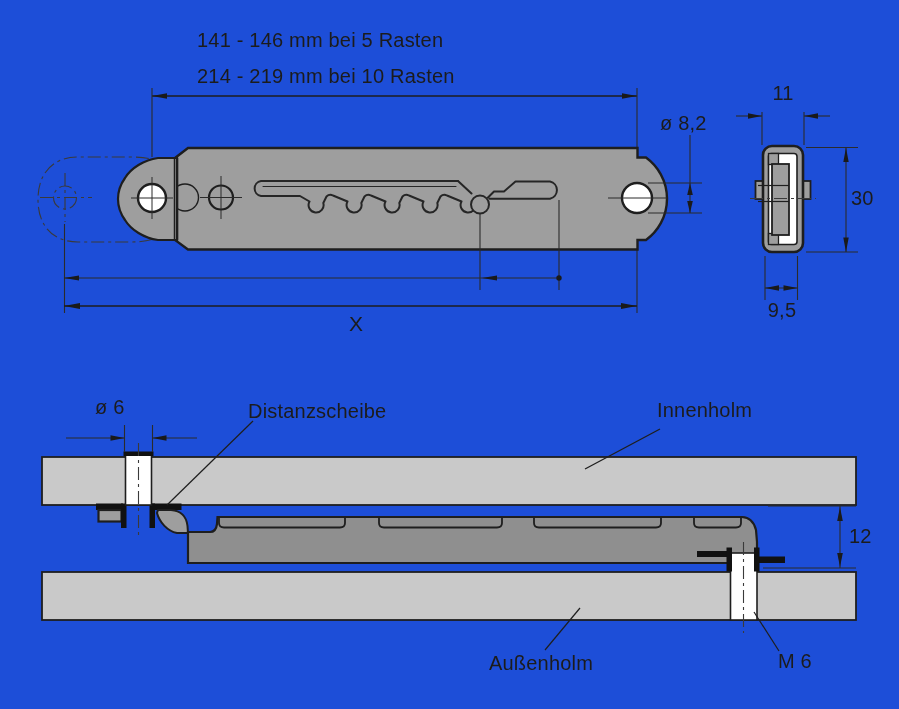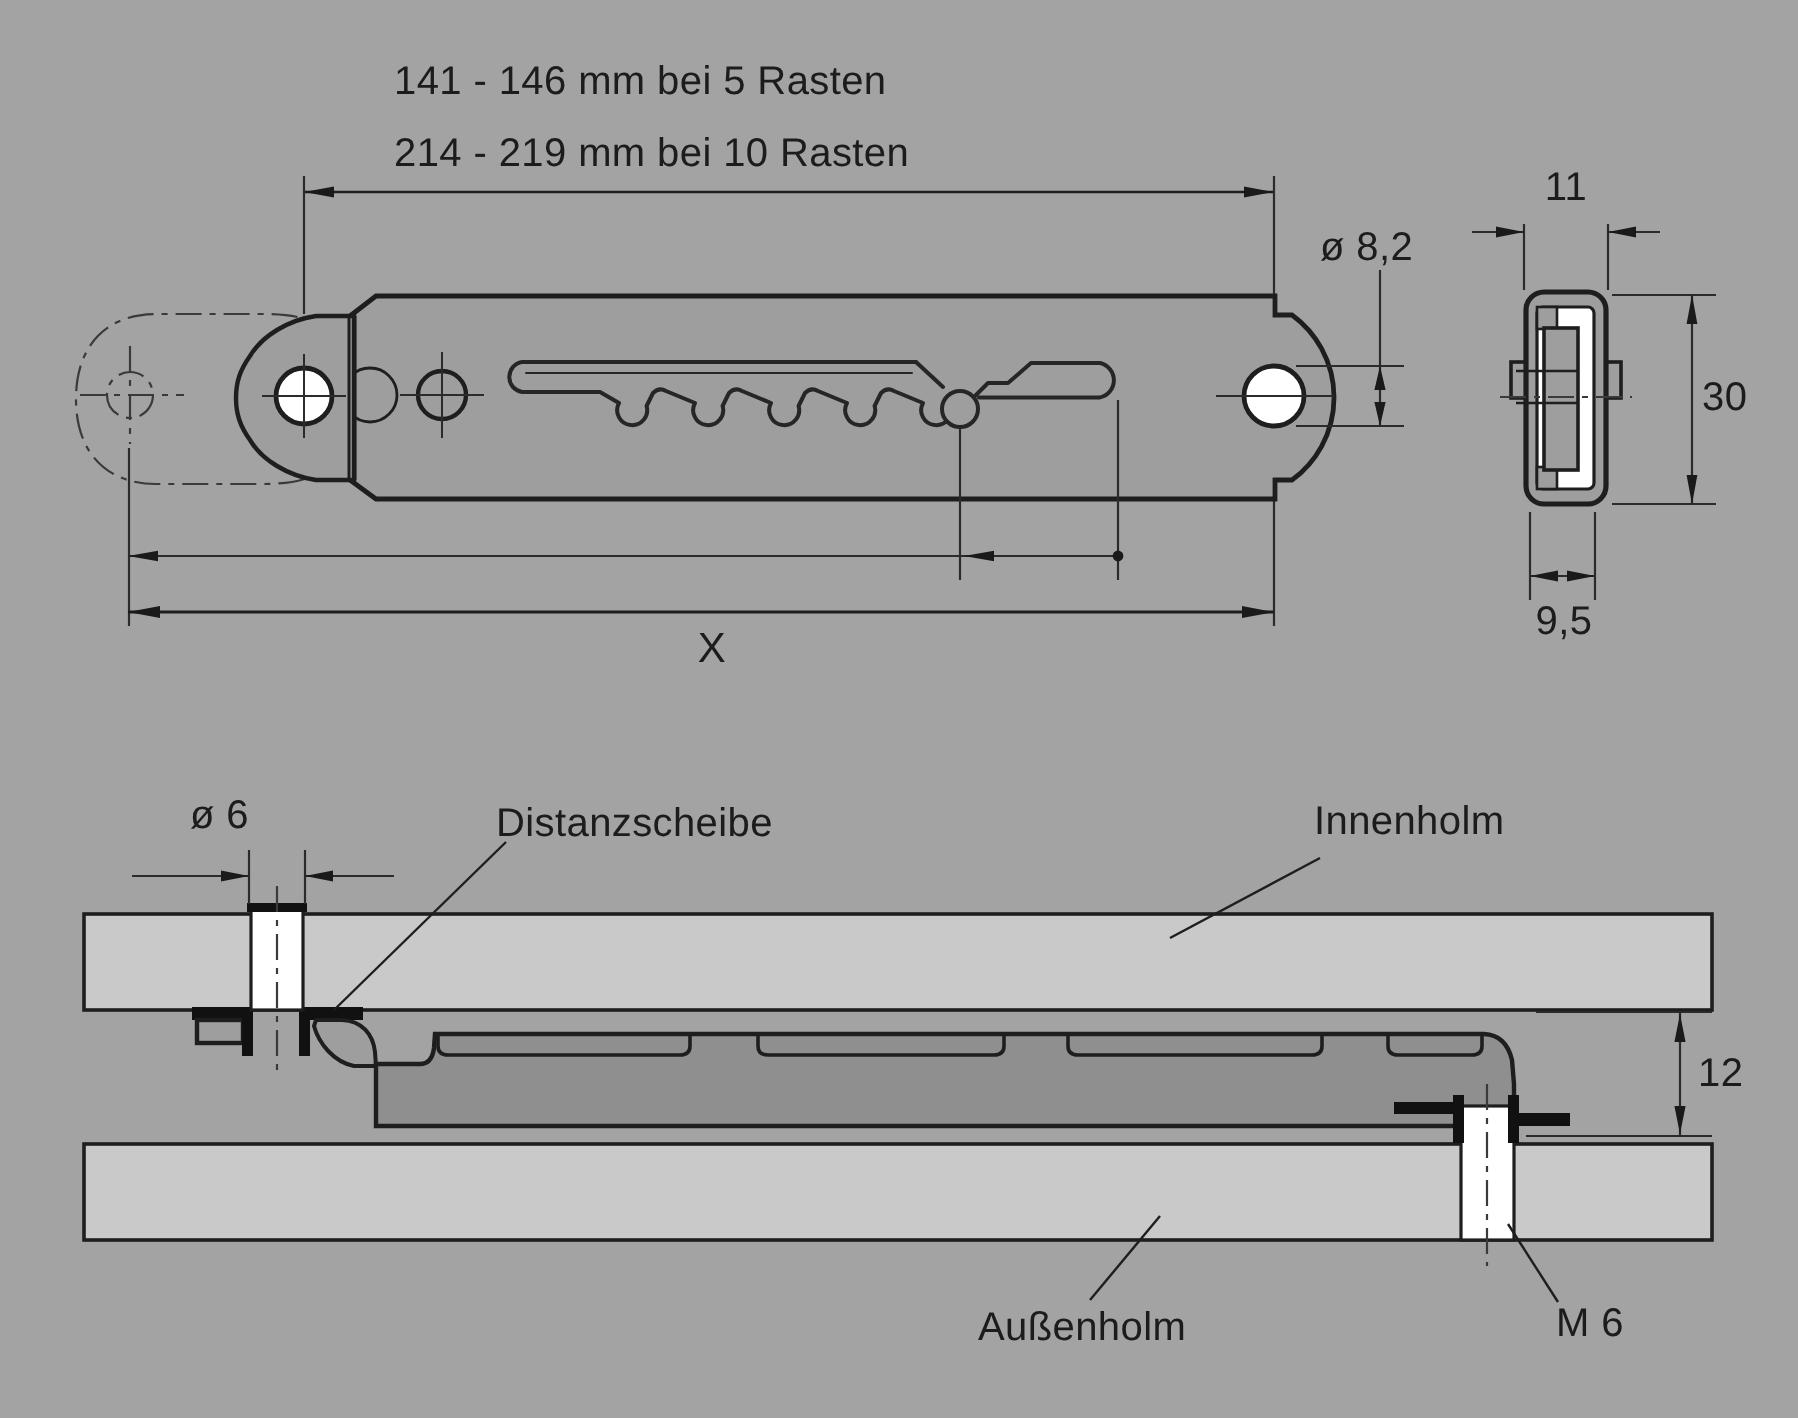--- a/index.html
+++ b/index.html
@@ -1,16 +1,16 @@
 <!DOCTYPE html>
 <html><head>
 <meta charset="utf-8">
 <style>
   html,body{margin:0;padding:0;background:#ffffff;}
-  #stage{position:relative;width:899px;height:709px;background:#a3a3a3;overflow:hidden;}
+  #stage{position:relative;width:899px;height:709px;background:#1d4ed8;overflow:hidden;}
   svg{display:block;}
   text{font-family:"Liberation Sans","DejaVu Sans",sans-serif;fill:#1c1c1c;letter-spacing:.2px;}
   .t20{font-size:20px;}
   .t21{font-size:21px;font-weight:500;}
   .outl{stroke:#1e1e1e;}
   .thin{stroke:#2b2b2b;stroke-width:1.1;fill:none;}
   .dim{stroke:#1e1e1e;stroke-width:1.3;fill:none;}
   .arr{fill:#1a1a1a;stroke:none;}
   .cl{stroke:#3a3a3a;stroke-width:1.1;fill:none;stroke-dasharray:13 4 3 4;}
   .cross{stroke:#2b2b2b;stroke-width:1;fill:none;}

